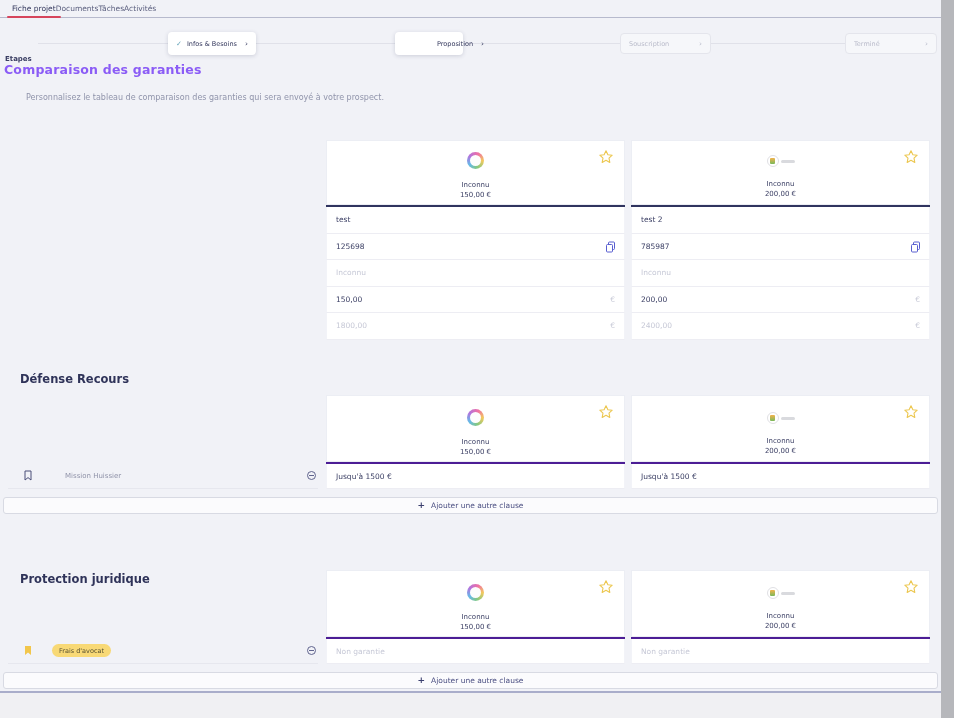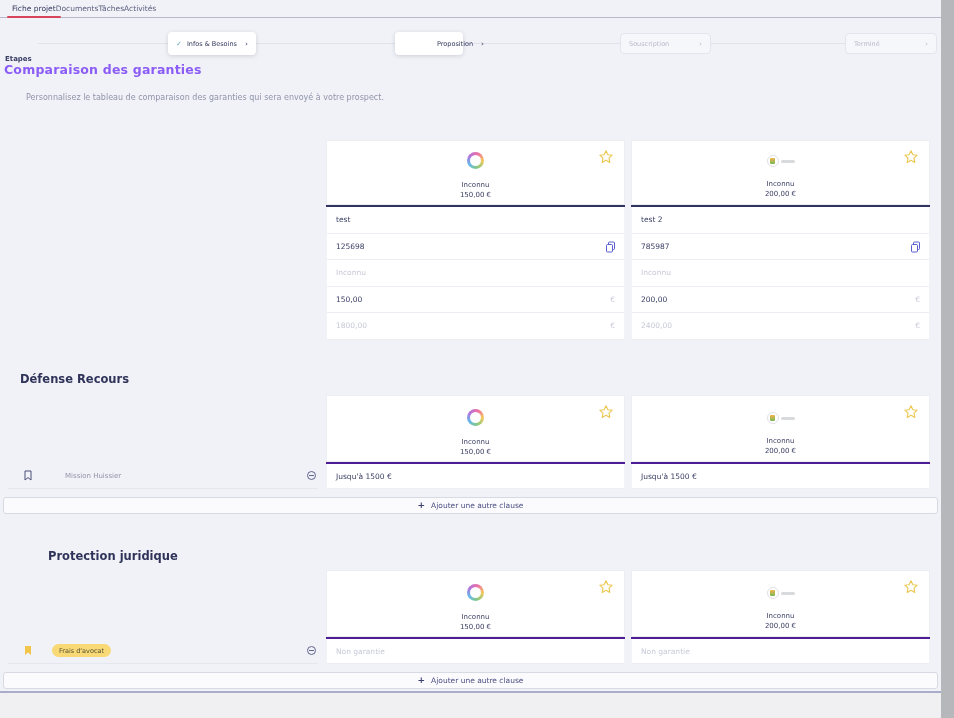--- a/index.html
+++ b/index.html
@@ -259,21 +259,21 @@
     </span>
     <span class="clause-label">Mission Huissier</span>
     <span class="minus-circle"></span>
   </div>
 
   <div class="add-bar" style="top:497px;">
     <span class="add-plus">+</span>
     <span class="add-label">Ajouter une autre clause</span>
   </div>
 
-  <div class="section-title" style="top:549px;margin-left:28px;">Protection juridique</div>
+  <div class="section-title" style="top:572px;">Protection juridique</div>
 
   <div class="card-col" style="left:326px;top:570px;">
     <div class="offer-card" style="height:67px;">
       <span class="logo-ring" style="margin-top:13px;">
           <span class="inner"></span>
         </span>
       <span class="offer-name">Inconnu</span>
       <span class="offer-price">150,00 €</span>
       <span class="star">
         <svg width="16" height="15" viewBox="0 0 16 15">

